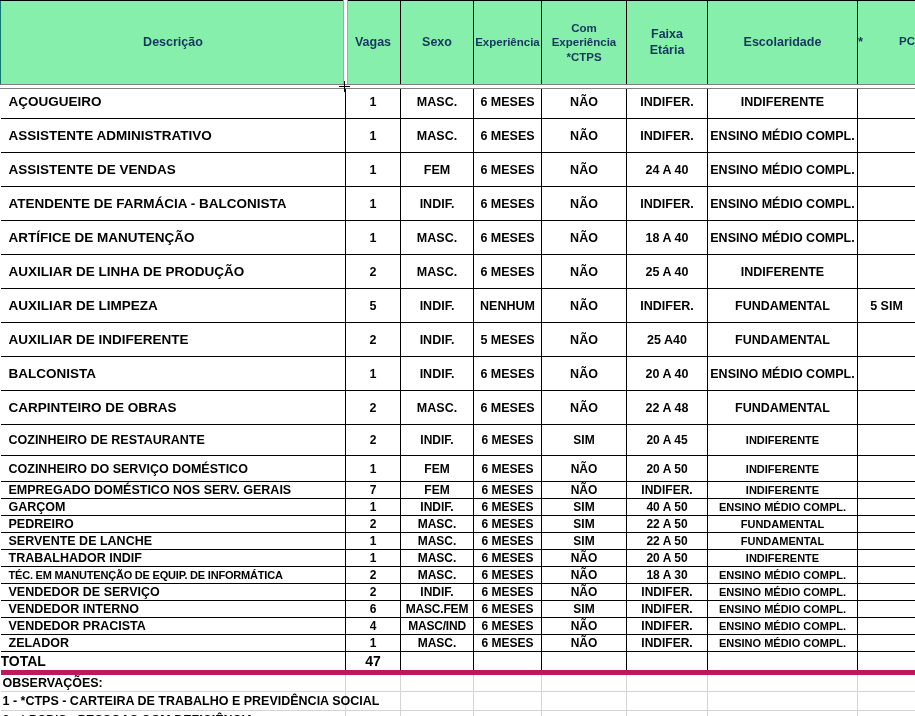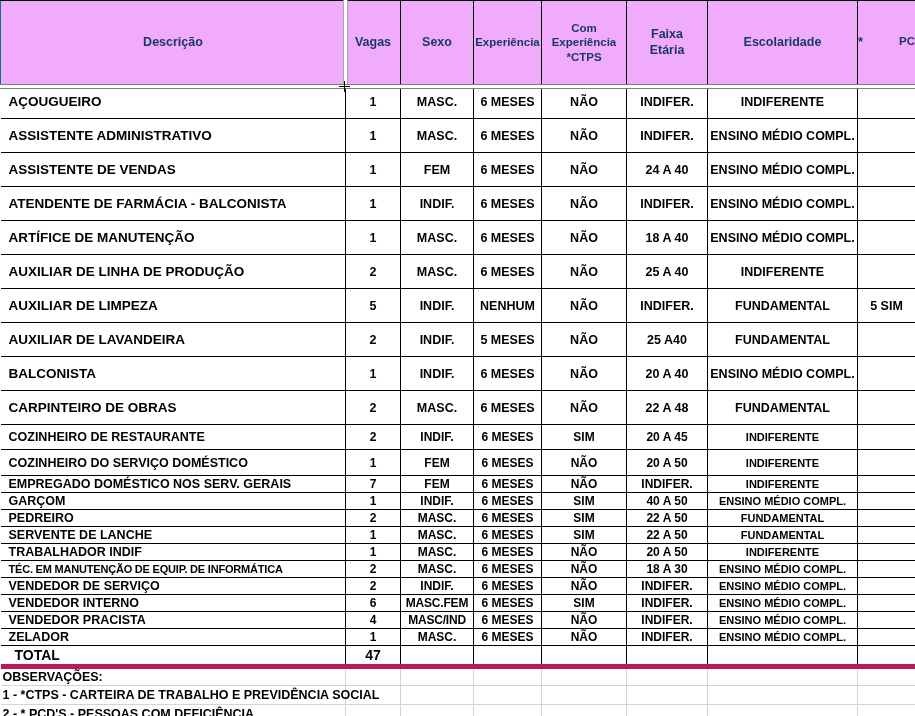--- a/index.html
+++ b/index.html
@@ -28,21 +28,21 @@
   table.grid td, table.grid th {
     padding: 0;
     margin: 0;
     box-sizing: border-box;
     overflow: hidden;
     white-space: nowrap;
   }
 
   
   tr.header-row th {
-    background: #f0abfc;
+    background: #86efac;
     color: #17375E;
     font-weight: bold;
     font-size: 12.5px;
     text-align: center;
     vertical-align: middle;
     border-left: 1px solid #000;
     border-right: 1px solid #000;
     border-top: 1px solid #000;
     line-height: 1.25;
     height: 84px;
@@ -112,21 +112,21 @@
   tr.total-row td {
     border: 1px solid #000;
     height: 21px;
     font-size: 14px;
     font-weight: bold;
     text-align: center;
     vertical-align: middle;
   }
   tr.total-row td.c-desc {
     text-align: left;
-    padding-left: 14px;
+    padding-left: 0;
     border-left: none;
   }
 
   
   tr.obs-row td {
     border: 1px solid #D4D4D4;
     border-top: none;
     height: 19px;
     font-size: 12.5px;
     font-weight: bold;
@@ -287,21 +287,21 @@
           <td class="c-desc">AUXILIAR DE LIMPEZA</td>
           <td class="c-vagas">5</td>
           <td class="c-sexo">INDIF.</td>
           <td class="c-experiencia">NENHUM</td>
           <td class="c-com_experiencia_ctps">NÃO</td>
           <td class="c-faixa">INDIFER.</td>
           <td class="c-esc">FUNDAMENTAL</td>
           <td class="c-pcd">5 SIM</td>
         </tr>
         <tr class="data-row">
-          <td class="c-desc">AUXILIAR DE LAVANDEIRA</td>
+          <td class="c-desc">AUXILIAR DE INDIFERENTE</td>
           <td class="c-vagas">2</td>
           <td class="c-sexo">INDIF.</td>
           <td class="c-experiencia">5 MESES</td>
           <td class="c-com_experiencia_ctps">NÃO</td>
           <td class="c-faixa">25 A40</td>
           <td class="c-esc">FUNDAMENTAL</td>
           <td class="c-pcd"></td>
         </tr>
         <tr class="data-row">
           <td class="c-desc">BALCONISTA</td>
@@ -317,21 +317,21 @@
           <td class="c-desc">CARPINTEIRO DE OBRAS</td>
           <td class="c-vagas">2</td>
           <td class="c-sexo">MASC.</td>
           <td class="c-experiencia">6 MESES</td>
           <td class="c-com_experiencia_ctps">NÃO</td>
           <td class="c-faixa">22 A 48</td>
           <td class="c-esc">FUNDAMENTAL</td>
           <td class="c-pcd"></td>
         </tr>
         <tr class="data-row compact">
-          <td class="c-desc" style="height: 25px;">COZINHEIRO DE RESTAURANTE</td>
+          <td class="c-desc" style="height: 31px;">COZINHEIRO DE RESTAURANTE</td>
           <td class="c-vagas">2</td>
           <td class="c-sexo">INDIF.</td>
           <td class="c-experiencia">6 MESES</td>
           <td class="c-com_experiencia_ctps">SIM</td>
           <td class="c-faixa">20 A 45</td>
           <td class="c-esc">INDIFERENTE</td>
           <td class="c-pcd"></td>
         </tr>
         <tr class="data-row compact">
           <td class="c-desc" style="height: 26px;">COZINHEIRO DO SERVIÇO DOMÉSTICO</td>

